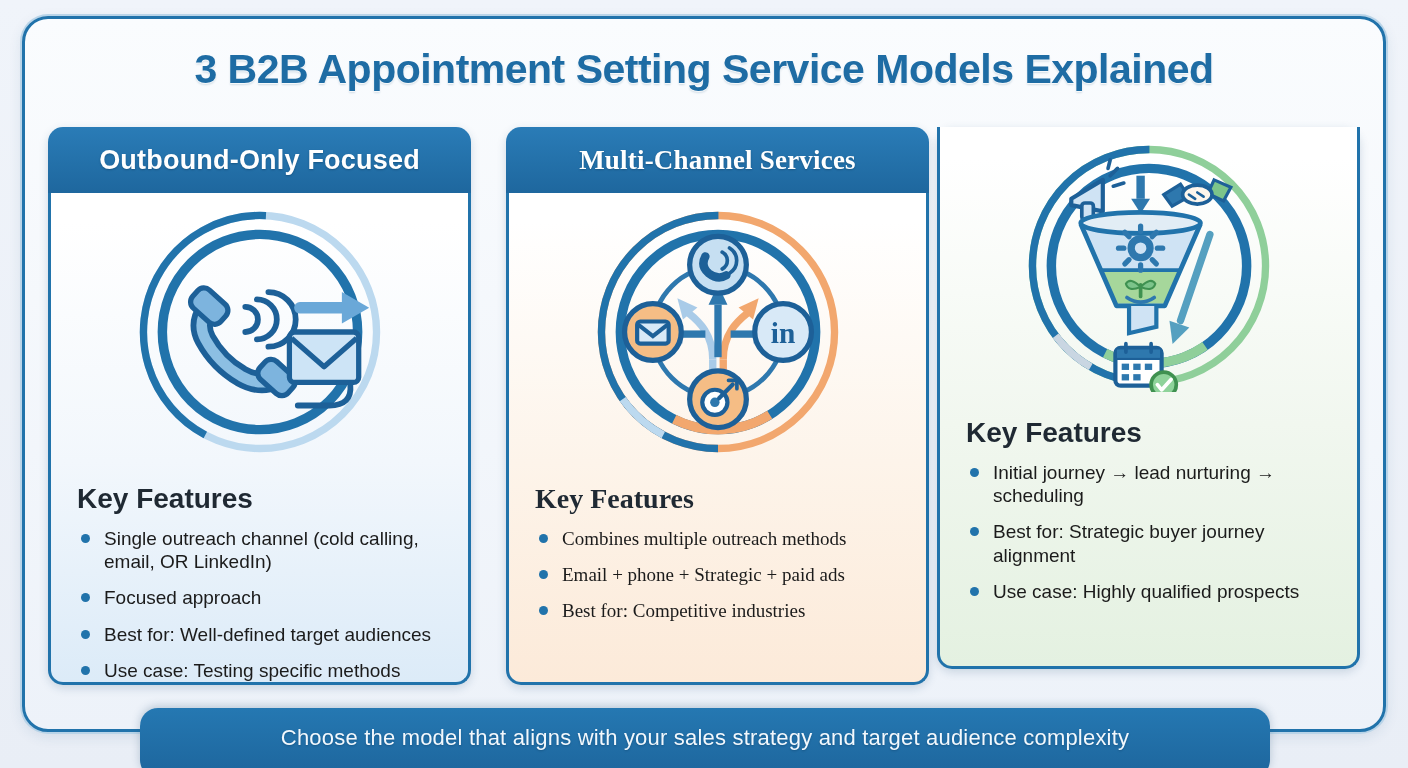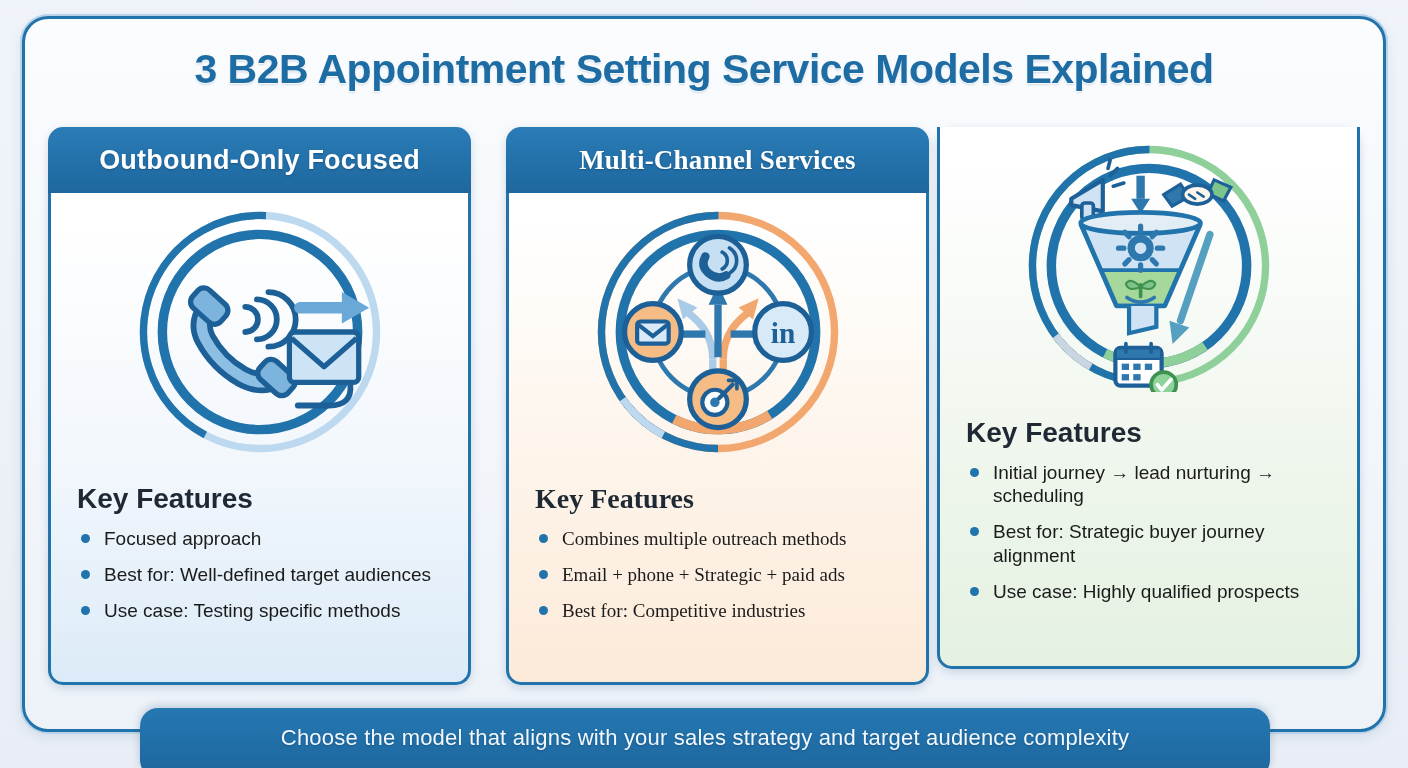--- a/index.html
+++ b/index.html
@@ -85,20 +85,21 @@
               <path d="M206 170 q2 20 -20 20 h-30" fill="none" stroke="#1d6098" stroke-width="5.5" stroke-linecap="round"></path>
               <rect x="148" y="120" width="66" height="48" rx="5" fill="#cde4f6" stroke="#1d6098" stroke-width="5"></rect>
               <path d="M150 126 L181 153 L212 126" fill="none" stroke="#1d6098" stroke-width="5" stroke-linejoin="round"></path>
               <path d="M158 97 H200" stroke="#6aa8d8" stroke-width="11" stroke-linecap="round"></path>
               <polygon points="198,82 224,97 198,112" fill="#6aa8d8"></polygon>
             </g>
           </svg>
         </div>
         <div class="kf-heading">Key Features</div>
         <ul class="features">
+          <li>Single outreach channel (cold calling, email, OR LinkedIn)</li>
           <li>Focused approach</li>
           <li>Best for: Well-defined target audiences</li>
           <li>Use case: Testing specific methods</li>
         </ul>
       </div>
     </div>
 
     <div class="card card2">
       <div class="card-header">Multi-Channel Services</div>
       <div class="card-body">

